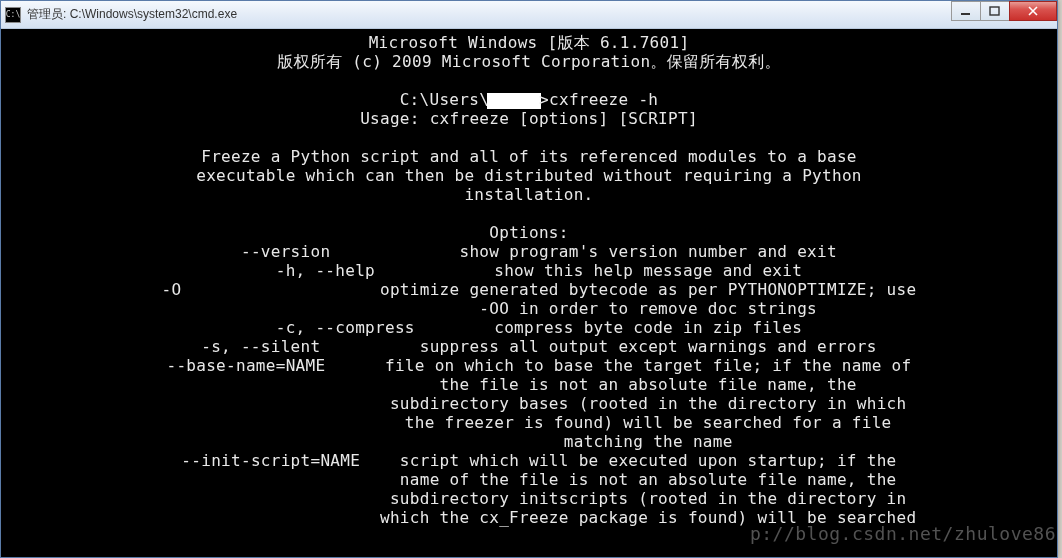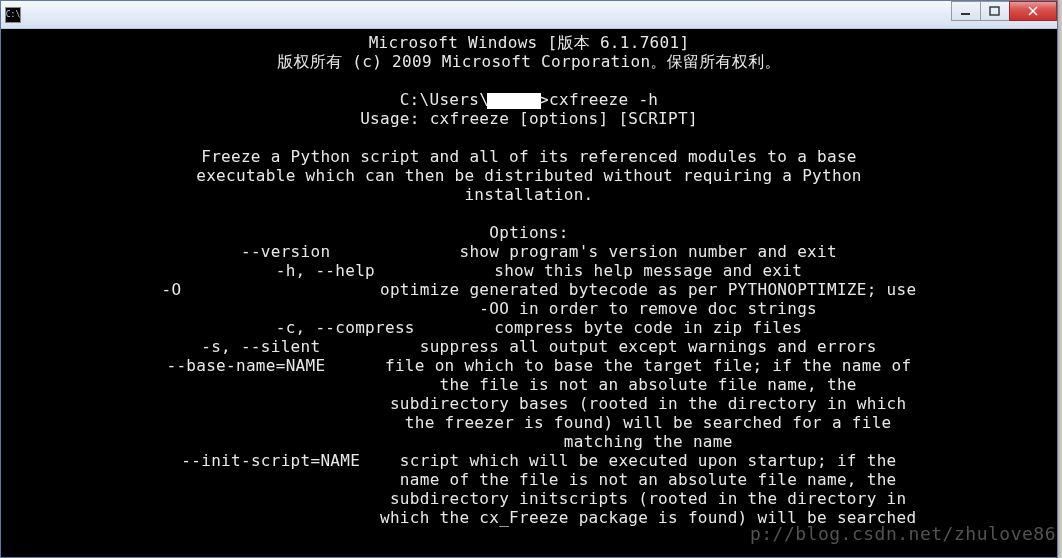--- a/index.html
+++ b/index.html
@@ -116,20 +116,21 @@
       letter-spacing: 0.5px;
       pointer-events: none;
     }
   </style>
 </head>
 <body>
 
 <div class="window">
   <div class="titlebar">
     <div class="titlebar-icon">C:\</div>
+    <div class="titlebar-text">管理员: C:\Windows\system32\cmd.exe</div>
     <div class="window-controls">
       <div class="win-btn win-min">
         <svg viewBox="0 0 12 10">
             <rect x="1" y="7" width="9" height="2" fill="#333"></rect>
           </svg>
       </div>
       <div class="win-btn win-max">
         <svg viewBox="0 0 12 10">
             <rect x="1" y="1" width="9" height="8" fill="none" stroke="#333" stroke-width="1.4"></rect>
           </svg>

